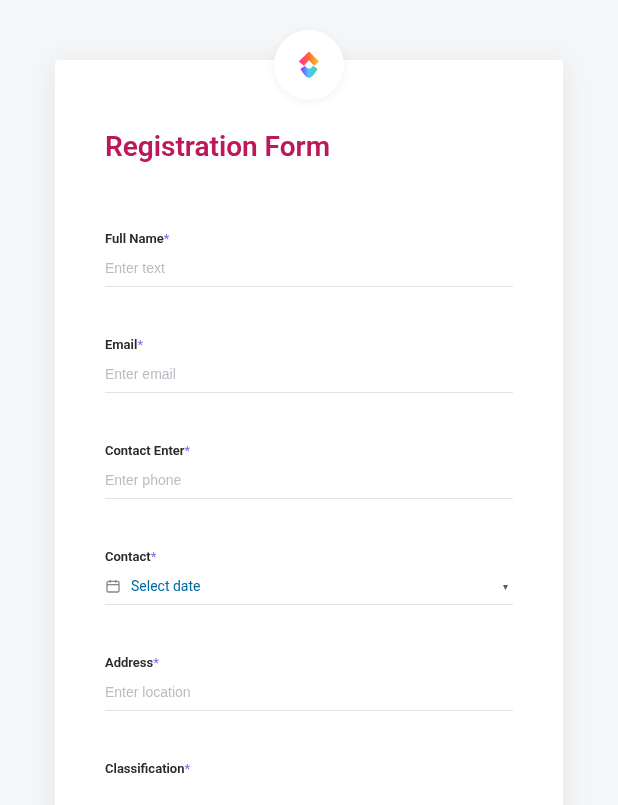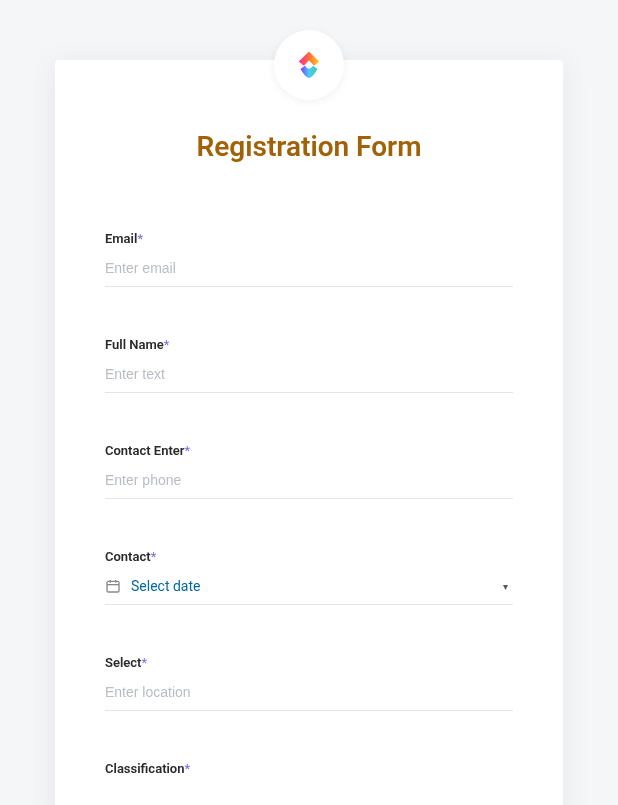--- a/index.html
+++ b/index.html
@@ -27,24 +27,23 @@
     width: 70px;
     height: 70px;
     background: #ffffff;
     border-radius: 50%;
     box-shadow: 0 2px 10px rgba(0,0,0,0.06);
     display: flex;
     align-items: center;
     justify-content: center;
   }
   .title {
-    text-align: center;
     font-size: 28px;
     font-weight: 600;
-    color: #a16207;
+    color: #be185d;
     margin-bottom: 68px;
   }
   .field {
     margin-bottom: 50px;
   }
   .field-label {
     font-size: 13px;
     font-weight: 600;
     color: #2a2a2a;
     margin-bottom: 14px;
@@ -110,33 +109,33 @@
       </defs>
       <path d="M50 10 L80 40 L65 52 L50 36 L35 52 L20 40 Z" fill="url(#gradTop)"></path>
       <path d="M25 62 L38 52 Q50 70 62 52 L75 62 Q60 88 50 88 Q40 88 25 62 Z" fill="url(#gradBot)"></path>
     </svg>
   </div>
 
   <h1 class="title">Registration Form</h1>
 
   <div class="field">
     <label class="field-label">
-      <span>Email</span><span class="asterisk">*</span>
+      <span>Full Name</span><span class="asterisk">*</span>
     </label>
     <div class="input-row">
-      <input class="text-input" type="email" placeholder="Enter email" style="">
+      <input class="text-input" type="text" placeholder="Enter text" style="">
     </div>
   </div>
 
   <div class="field">
     <label class="field-label">
-      <span>Full Name</span><span class="asterisk">*</span>
+      <span>Email</span><span class="asterisk">*</span>
     </label>
     <div class="input-row">
-      <input class="text-input" type="text" placeholder="Enter text" style="">
+      <input class="text-input" type="email" placeholder="Enter email" style="">
     </div>
   </div>
 
   <div class="field">
     <label class="field-label">
       <span>Contact Enter</span><span class="asterisk">*</span>
     </label>
     <div class="input-row">
       <input class="text-input" type="tel" placeholder="Enter phone" style="">
     </div>
@@ -153,21 +152,21 @@
         <line x1="8" y1="3" x2="8" y2="7"></line>
         <line x1="16" y1="3" x2="16" y2="7"></line>
       </svg>
       <span class="placeholder-span">Select date</span>
       <span class="chev">▾</span>
     </div>
   </div>
 
   <div class="field">
     <label class="field-label">
-      <span>Select</span><span class="asterisk">*</span>
+      <span>Address</span><span class="asterisk">*</span>
     </label>
     <div class="input-row">
       <input class="text-input" type="text" placeholder="Enter location" style="">
     </div>
   </div>
 
   <div class="field" style="margin-bottom:8px">
     <label class="field-label">
       <span>Classification</span><span class="asterisk">*</span>
     </label>

